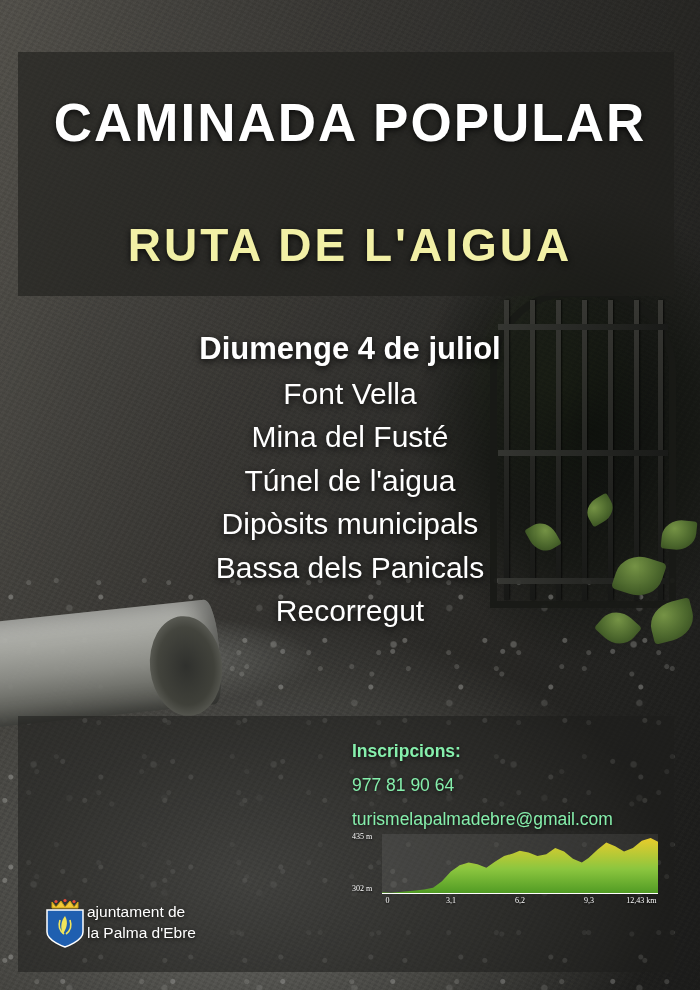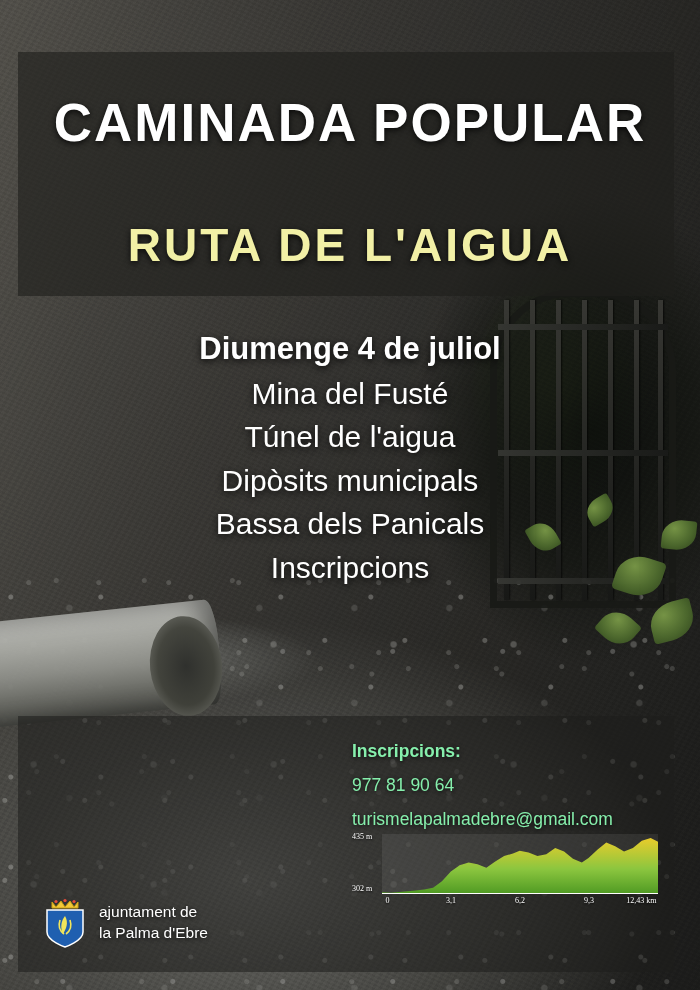--- a/index.html
+++ b/index.html
@@ -192,21 +192,21 @@
   .chart .xtick {
     position: absolute; font-size: 8px; color: #ffffff;
     text-shadow: 0 1px 2px rgba(0,0,0,.9);
     transform: translateX(-50%);
     white-space: nowrap;
   }
 
   
   .footer {
     position: absolute; left: 44px; top: 898px;
-    display: flex; align-items: center; gap: 13px;
+    display: flex; align-items: center; gap: 1px;
   }
   .crest { width: 42px; height: 50px; }
   .footer-text {
     color: #ffffff;
     font-size: 15.5px;
     line-height: 1.35;
     text-shadow: 0 1px 4px rgba(0,0,0,.8);
   }
 </style>
 </head>
@@ -242,25 +242,26 @@
   <div class="leaf" style="left:528px; top:524px; width:30px; height:26px; transform:rotate(60deg);"></div>
 
   <div class="panel-top"></div>
   <div class="panel-bottom"></div>
 
   <div class="title">CAMINADA POPULAR</div>
   <div class="subtitle">RUTA DE L'AIGUA</div>
 
   <div class="stops">
     <div class="date">Diumenge 4 de juliol</div>
+    <div class="stop">Font Vella</div>
     <div class="stop">Mina del Fusté</div>
     <div class="stop">Túnel de l'aigua</div>
     <div class="stop">Dipòsits municipals</div>
     <div class="stop">Bassa dels Panicals</div>
-    <div class="stop">Inscripcions</div>
+    <div class="stop">Recorregut</div>
   </div>
 
 
   <div class="info-right">
     <div class="head">Inscripcions:</div>
     <div>977 81 90 64</div>
     <div>turismelapalmadebre@gmail.com</div>
   </div>
 
   <div class="chart">

